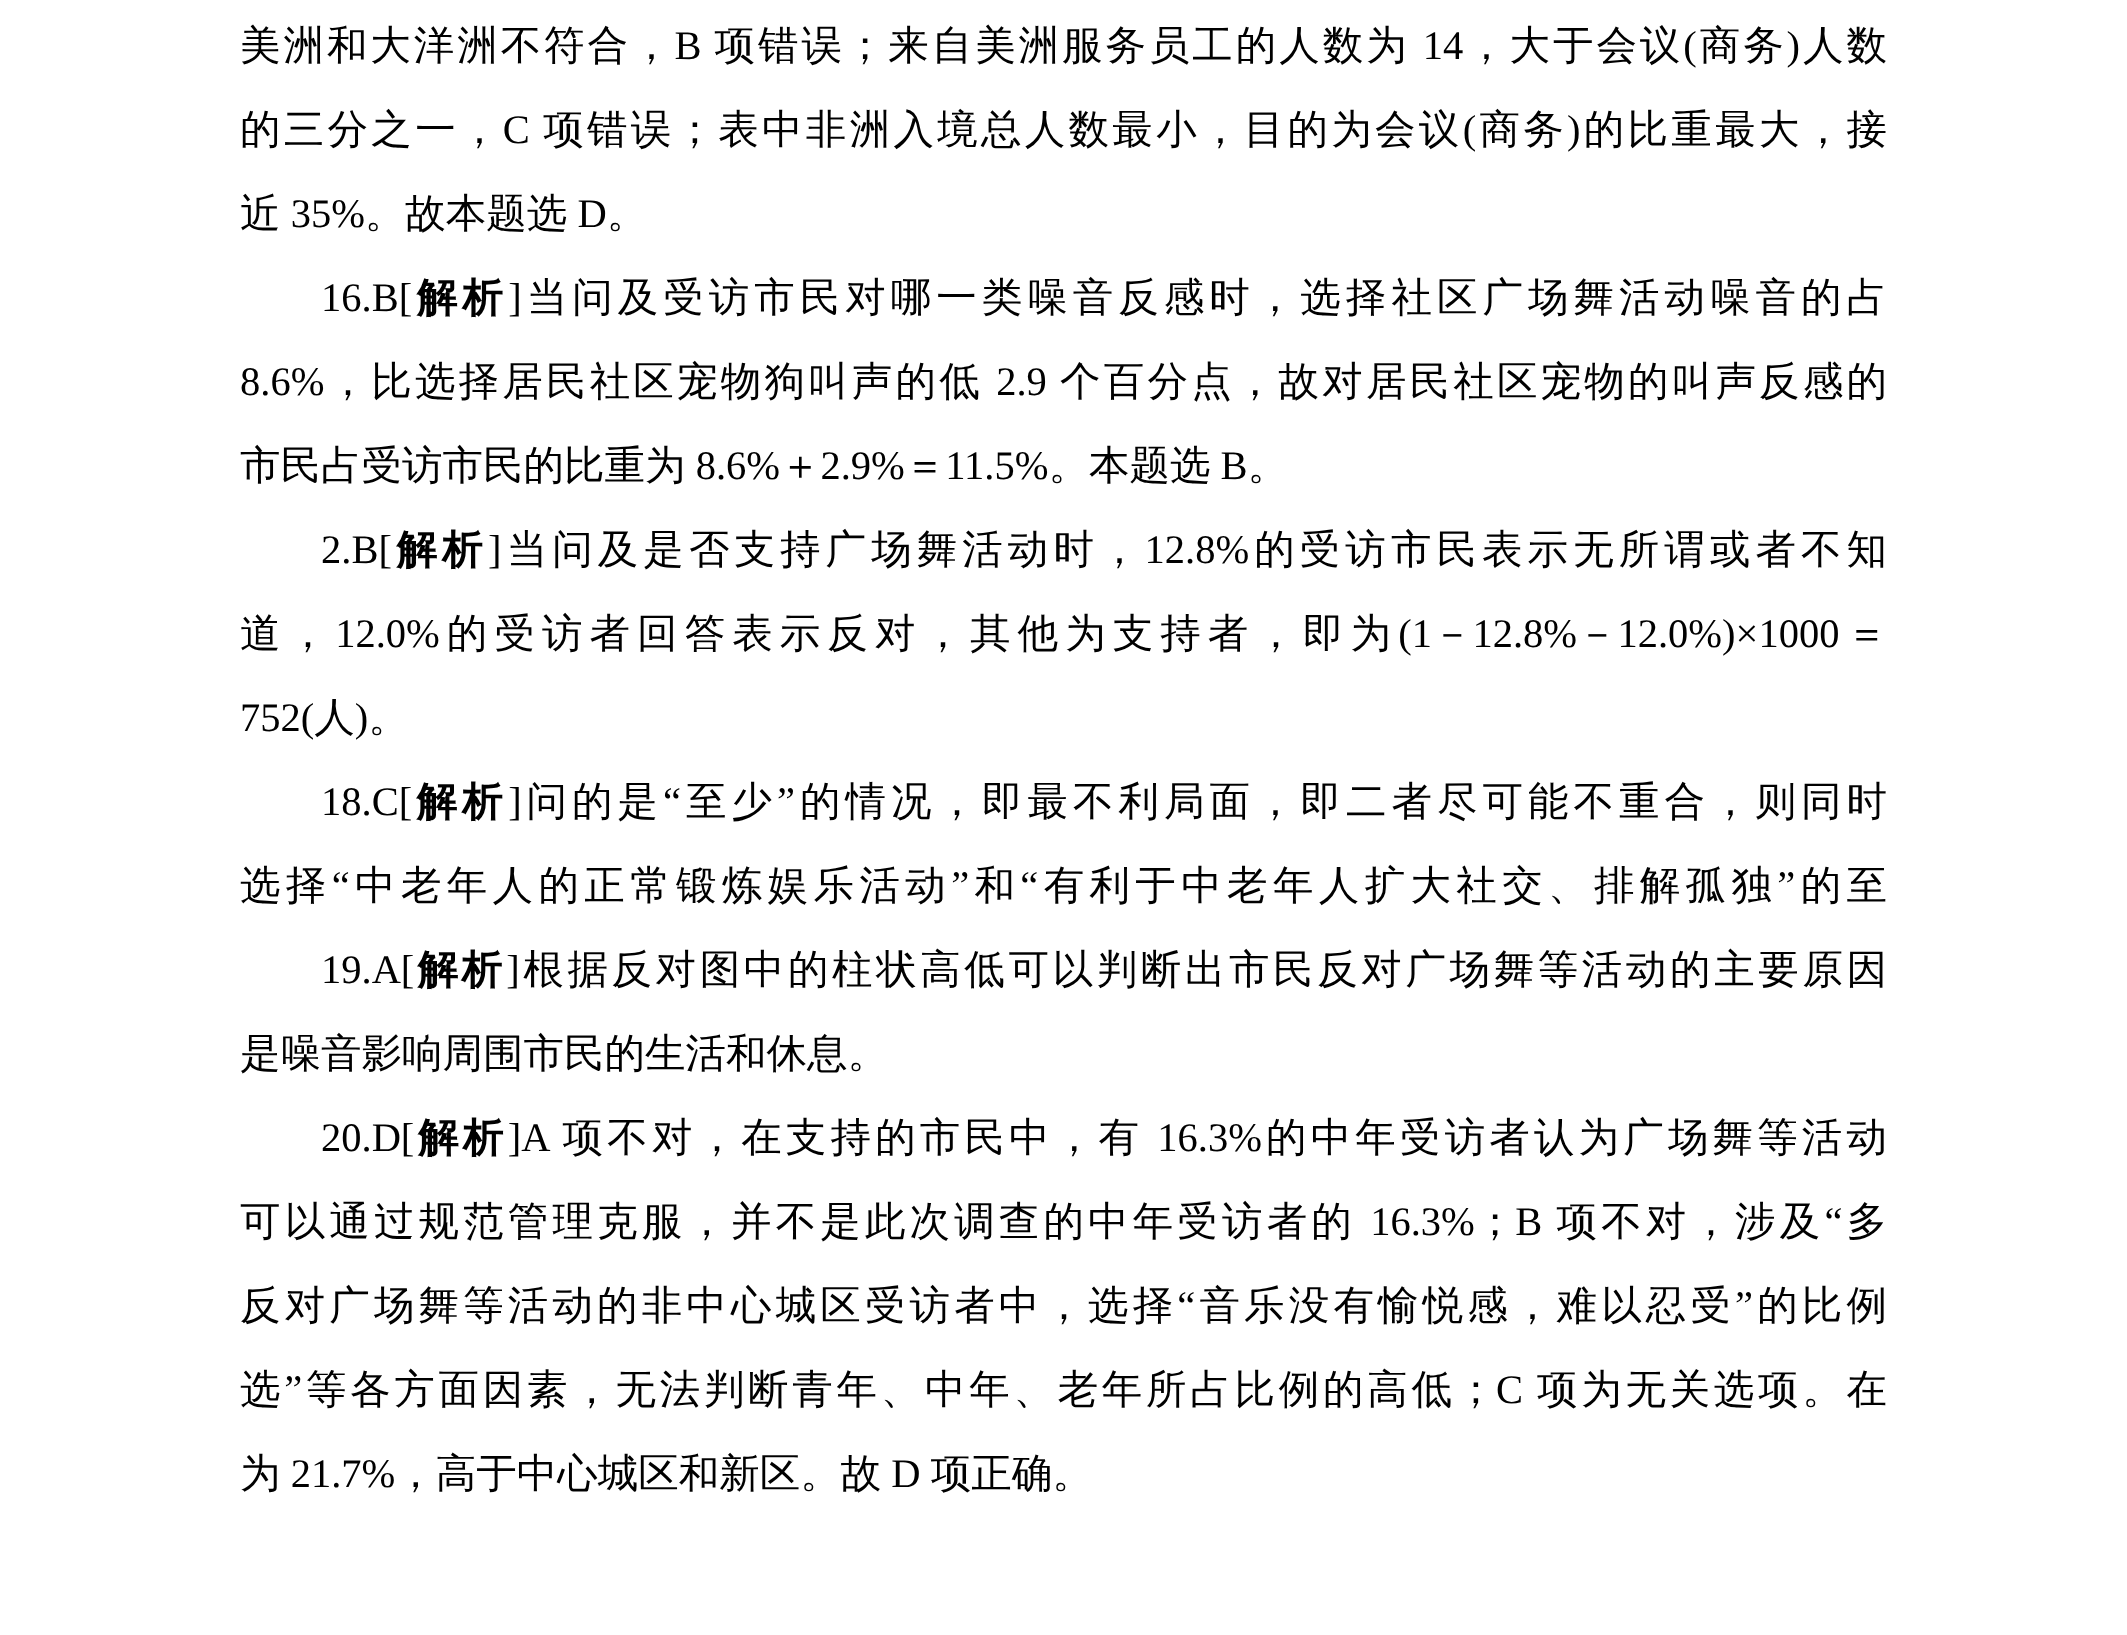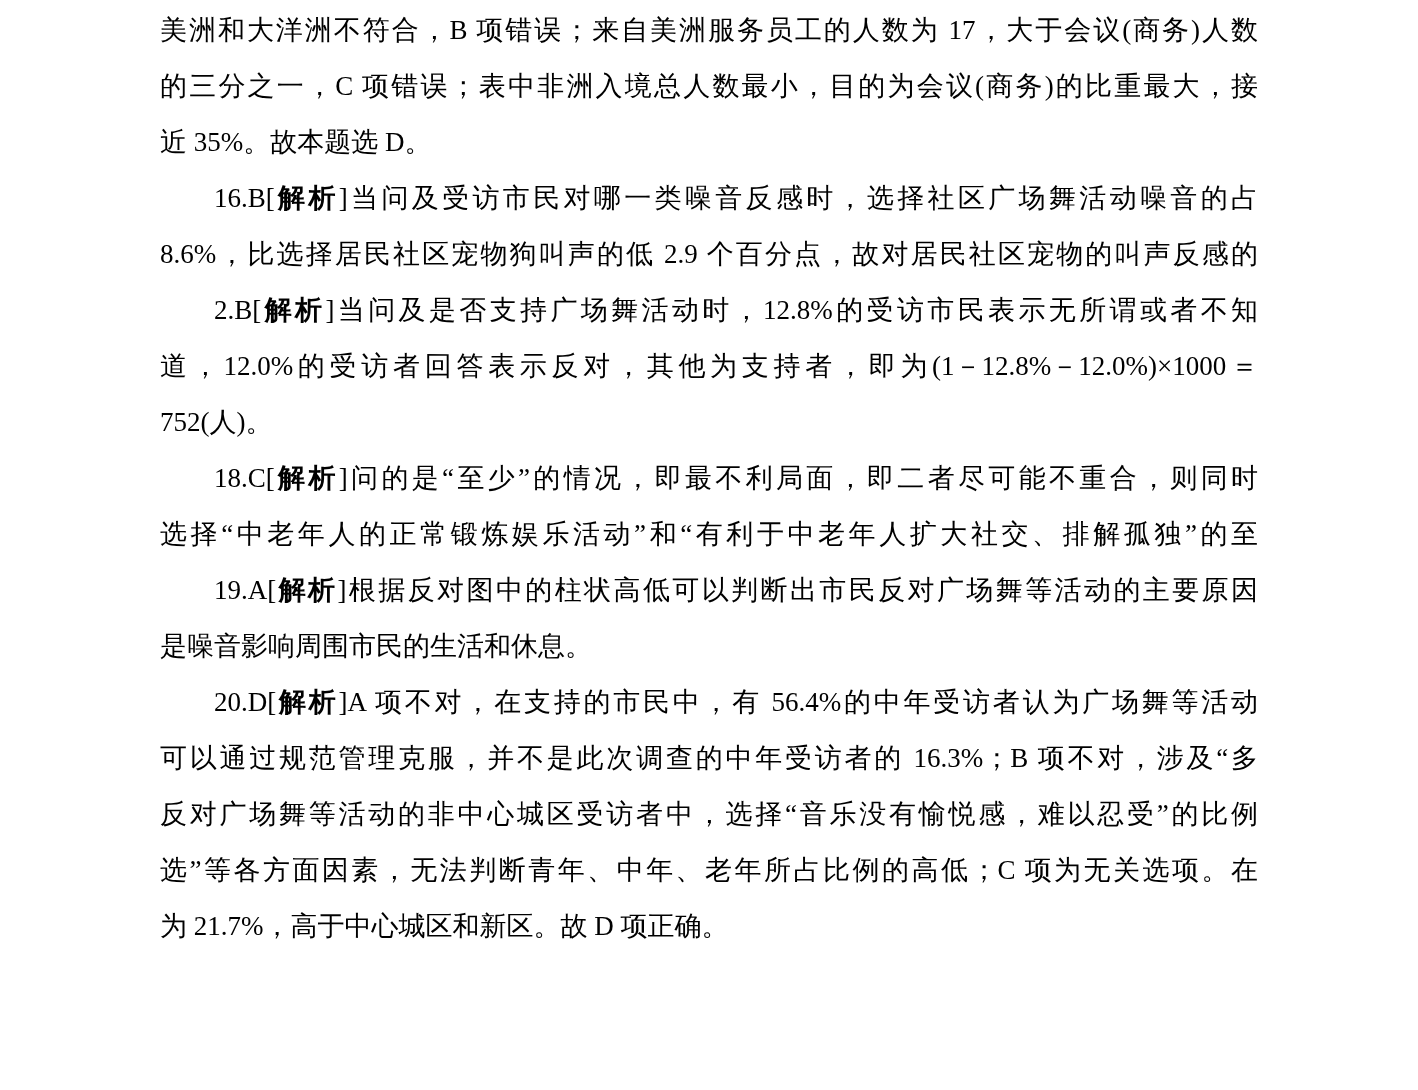--- a/index.html
+++ b/index.html
@@ -42,48 +42,49 @@
     font-family: Liberation Serif, serif;
   }
 </style>
 </head>
 <body>
 
 <div class="page">
   <div class="text-block">
 
     <div class="para">
-      <div class="line">美洲和大洋洲不符合，B 项错误；来自美洲服务员工的人数为 17，大于会议(商务)人数</div>
+      <div class="line">美洲和大洋洲不符合，B 项错误；来自美洲服务员工的人数为 14，大于会议(商务)人数</div>
       <div class="line">的三分之一，C 项错误；表中非洲入境总人数最小，目的为会议(商务)的比重最大，接</div>
       <div class="line last">近 35%。故本题选 D。</div>
     </div>
 
     <div class="para indent">
       <div class="line first"><span>16.B[</span><span class="jiexi">解析</span><span>]当问及受访市民对哪一类噪音反感时，选择社区广场舞活动噪音的占</span></div>
       <div class="line">8.6%，比选择居民社区宠物狗叫声的低 2.9 个百分点，故对居民社区宠物的叫声反感的</div>
+      <div class="line last">市民占受访市民的比重为 8.6%＋2.9%＝11.5%。本题选 B。</div>
     </div>
 
     <div class="para indent">
       <div class="line first"><span>2.B[</span><span class="jiexi">解析</span><span>]当问及是否支持广场舞活动时，12.8%的受访市民表示无所谓或者不知</span></div>
       <div class="line">道，12.0%的受访者回答表示反对，其他为支持者，即为(1－12.8%－12.0%)×1000＝</div>
       <div class="line last">752(人)。</div>
     </div>
 
     <div class="para indent">
       <div class="line first"><span>18.C[</span><span class="jiexi">解析</span><span>]问的是“至少”的情况，即最不利局面，即二者尽可能不重合，则同时</span></div>
       <div class="line">选择“中老年人的正常锻炼娱乐活动”和“有利于中老年人扩大社交、排解孤独”的至</div>
     </div>
 
     <div class="para indent">
       <div class="line first"><span>19.A[</span><span class="jiexi">解析</span><span>]根据反对图中的柱状高低可以判断出市民反对广场舞等活动的主要原因</span></div>
       <div class="line last">是噪音影响周围市民的生活和休息。</div>
     </div>
 
     <div class="para indent">
-      <div class="line first"><span>20.D[</span><span class="jiexi">解析</span><span>]A 项不对，在支持的市民中，有 56.4%的中年受访者认为广场舞等活动</span></div>
+      <div class="line first"><span>20.D[</span><span class="jiexi">解析</span><span>]A 项不对，在支持的市民中，有 16.3%的中年受访者认为广场舞等活动</span></div>
       <div class="line">可以通过规范管理克服，并不是此次调查的中年受访者的 16.3%；B 项不对，涉及“多</div>
       <div class="line">反对广场舞等活动的非中心城区受访者中，选择“音乐没有愉悦感，难以忍受”的比例</div>
       <div class="line">选”等各方面因素，无法判断青年、中年、老年所占比例的高低；C 项为无关选项。在</div>
       <div class="line last">为 21.7%，高于中心城区和新区。故 D 项正确。</div>
     </div>
 
   </div>
 </div>
 
 </body></html>

